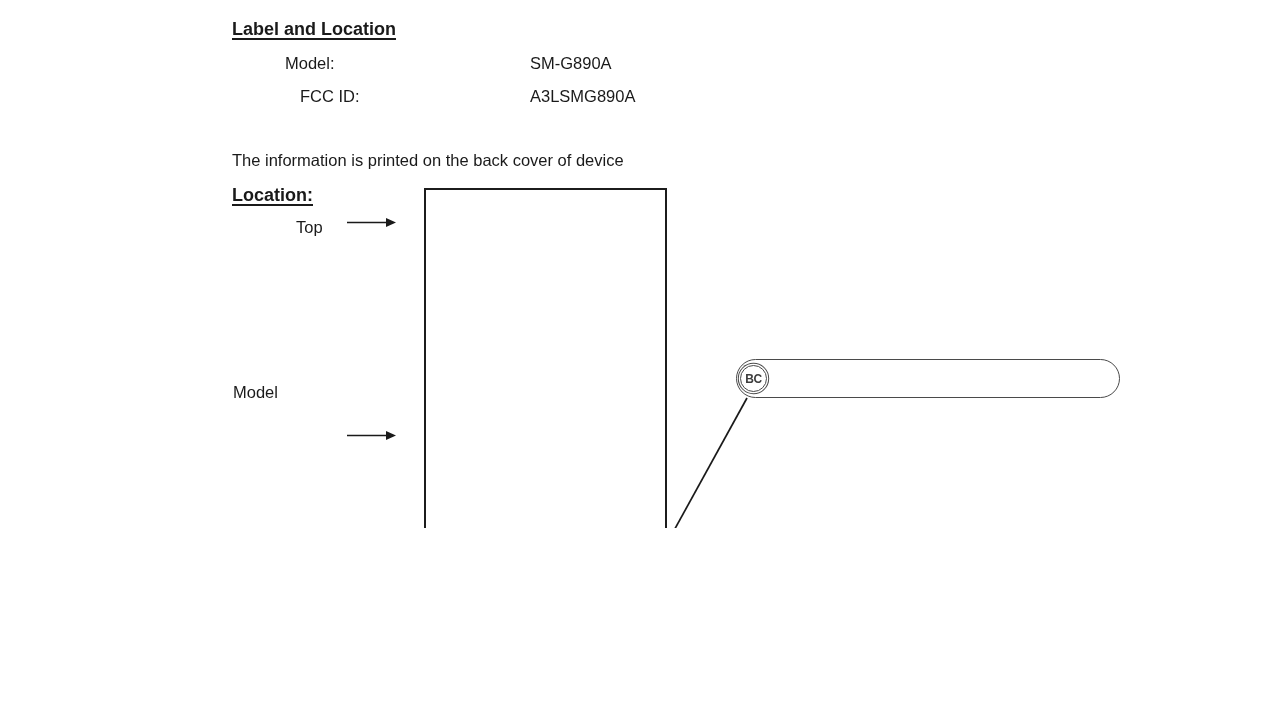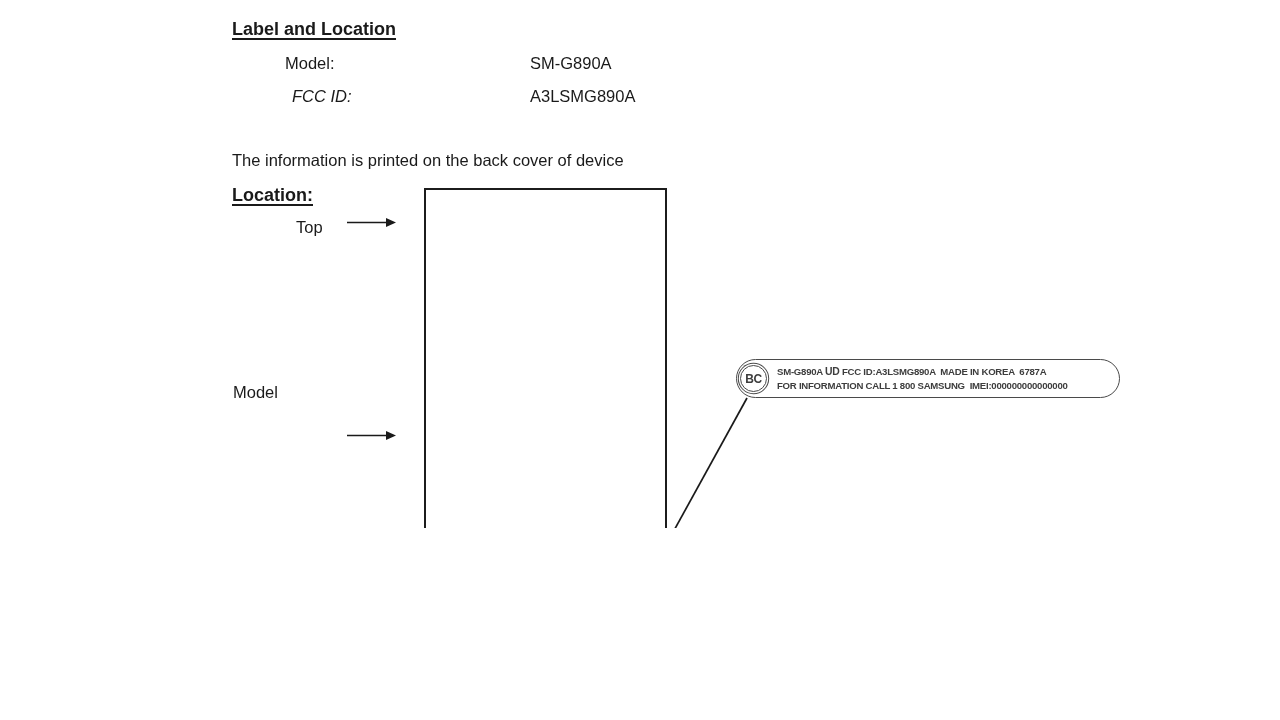--- a/index.html
+++ b/index.html
@@ -94,21 +94,21 @@
 </head>
 <body>
 
 <div class="page">
 
   <div class="abs heading" style="left:232px; top:19px;">Label and Location</div>
 
   <div class="abs body-text" style="left:285px; top:54px;">Model:</div>
   <div class="abs body-text" style="left:530px; top:54px;">SM-G890A</div>
 
-  <div class="abs body-text" style="left:292px; top:87px;font-style:italic;">FCC ID:</div>
+  <div class="abs body-text" style="left:300px; top:87px;">FCC ID:</div>
   <div class="abs body-text" style="left:530px; top:87px;">A3LSMG890A</div>
 
   <div class="abs body-text" style="left:232px; top:120px;margin-top:31px;">The information is printed on the back cover of device</div>
 
   <div class="abs heading" style="left:232px; top:185px;">Location:</div>
 
   <div class="abs body-text" style="left:296px; top:218px;">Top</div>
   <svg class="abs arrow-svg" style="left:346px; top:216px;" width="51" height="13">
     <line x1="1" y1="6.5" x2="41" y2="6.5" stroke="#1a1a1a" stroke-width="1.7"></line>
     <polygon points="40,2 50,6.5 40,11" fill="#1a1a1a"></polygon>
@@ -131,24 +131,20 @@
   <div class="abs mini-label" style="left:458px; top:632px;">
     <div class="mini-circle">BC</div>
     <div class="label-text">
       <div class="label-line"><span>SM-G890A </span><span class="bold-part">UD</span><span> FCC ID:A3LSMG890A  MADE IN KOREA  6787A</span></div>
       <div class="label-line">FOR INFORMATION CALL 1 800 SAMSUNG  IMEI:000000000000000</div>
     </div>
   </div>
 
   <div class="abs big-label" style="left:736px; top:359px;">
     <div class="bc-circle">BC</div>
-    <div class="label-text">
-      <div class="label-line"><span>SM-G890A </span><span class="bold-part">UD</span><span> FCC ID:A3LSMG890A  MADE IN KOREA  6787A</span></div>
-      <div class="label-line">FOR INFORMATION CALL 1 800 SAMSUNG  IMEI:000000000000000</div>
-    </div>
   </div>
 
   <svg class="abs" style="left:608px; top:396px;" width="150" height="235">
     <line x1="139" y1="2" x2="15" y2="227" stroke="#1a1a1a" stroke-width="1.7"></line>
     <line x1="15" y1="227" x2="30" y2="216" stroke="#1a1a1a" stroke-width="1.7"></line>
     <line x1="15" y1="227" x2="16.5" y2="208" stroke="#1a1a1a" stroke-width="1.7"></line>
   </svg>
 
 </div>
 

